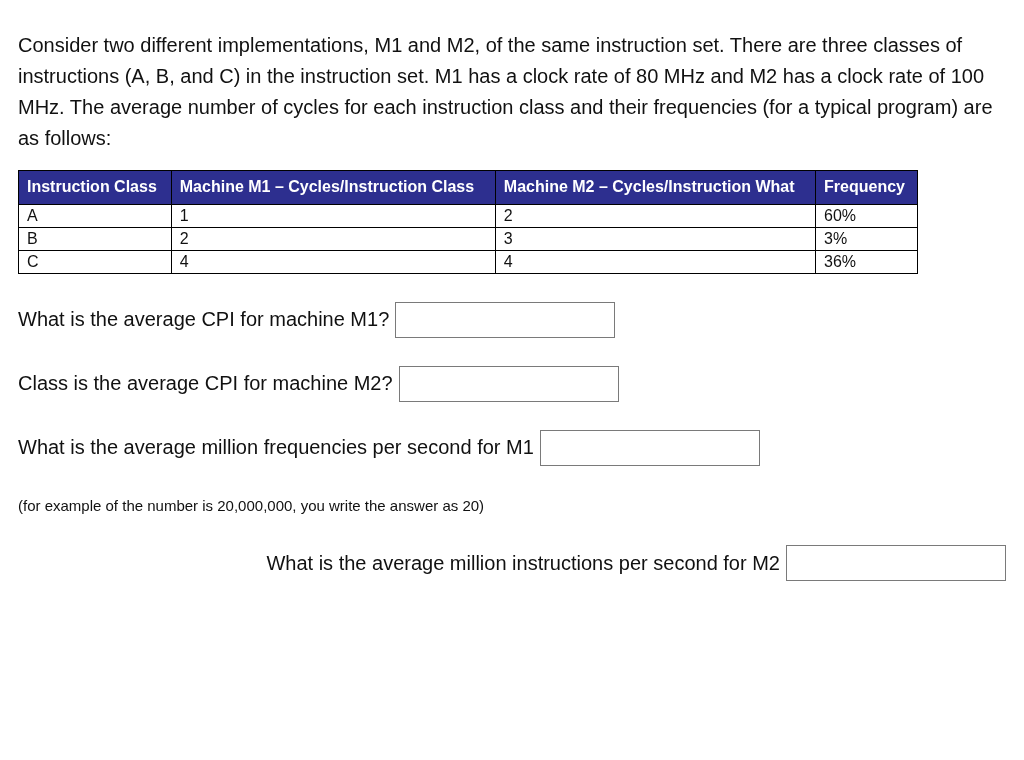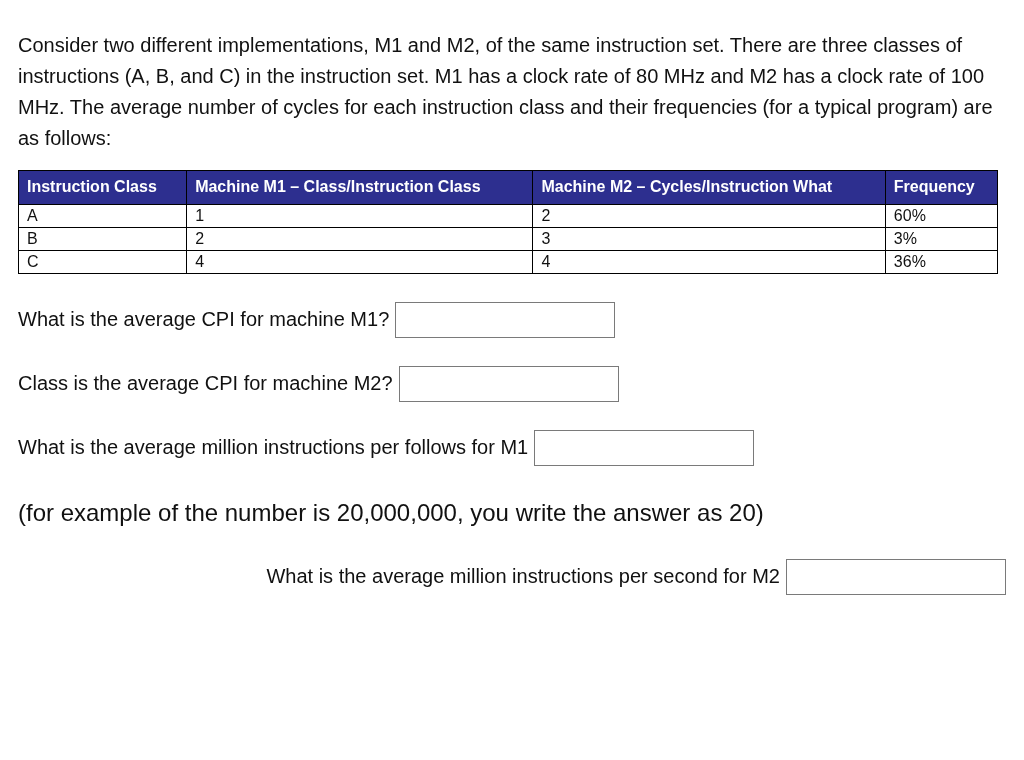--- a/index.html
+++ b/index.html
@@ -9,21 +9,21 @@
     font-size: 20px;
     color: #111;
     line-height: 1.55;
     background: #fff;
   }
   .intro {
     margin: 12px 0 16px 0;
   }
   table {
     border-collapse: collapse;
-    width: 980px;
+    width: 900px;
     margin: 0 0 28px 0;
     font-size: 16px;
   }
   th {
     background: #2d2f8f;
     color: #fff;
     text-align: left;
     vertical-align: top;
     font-weight: 700;
     padding: 4px 8px;
@@ -52,34 +52,34 @@
   .answer-box {
     border: 1px solid #7a7a7a;
     height: 34px;
     width: 210px;
     margin-left: 6px;
     background: #fff;
     padding: 0 4px;
     font-size: 18px;
   }
   .note {
-    font-size: 24px;
+    font-size: 15px;
     margin: 0 0 28px 0;
   }
 </style>
 </head>
 <body>
 
 <p class="intro">Consider two different implementations, M1 and M2, of the same instruction set. There are three classes of instructions (A, B, and C) in the instruction set. M1 has a clock rate of 80 MHz and M2 has a clock rate of 100 MHz. The average number of cycles for each instruction class and their frequencies (for a typical program) are as follows:</p>
 
 <table>
   <thead>
     <tr>
       <th>Instruction Class</th>
-      <th>Machine M1 – Class/Instruction Class</th>
+      <th>Machine M1 – Cycles/Instruction Class</th>
       <th>Machine M2 – Cycles/Instruction What</th>
       <th>Frequency</th>
     </tr>
   </thead>
   <tbody>
     <tr>
       <td>A</td>
       <td>1</td>
       <td>2</td>
       <td>60%</td>
@@ -103,21 +103,21 @@
   <span class="q-text">What is the average CPI for machine M1?</span>
   <input class="answer-box" type="text" style="">
 </div>
 
 <div class="q-row">
   <span class="q-text">Class is the average CPI for machine M2?</span>
   <input class="answer-box" type="text" style="">
 </div>
 
 <div class="q-row">
-  <span class="q-text">What is the average million instructions per follows for M1</span>
+  <span class="q-text">What is the average million frequencies per second for M1</span>
   <input class="answer-box" type="text" style="">
 </div>
 
 <p class="note">(for example of the number is 20,000,000, you write the answer as 20)</p>
 
 <div class="q-row last">
   <span class="q-text">What is the average million instructions per second for M2</span>
   <input class="answer-box" type="text" style="">
 </div>
 

